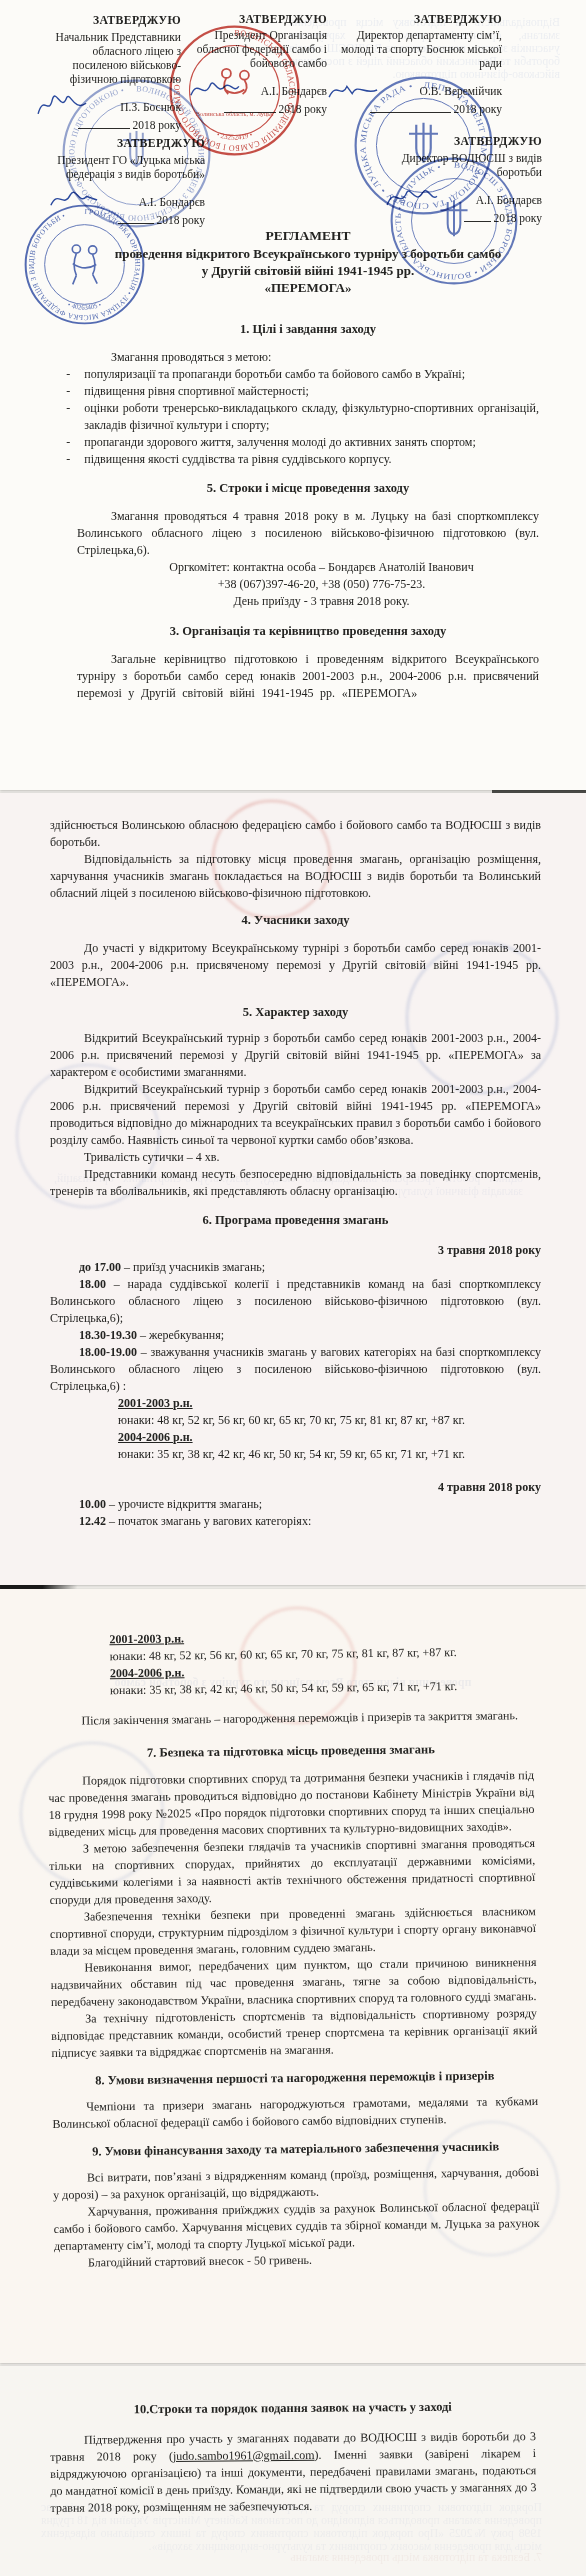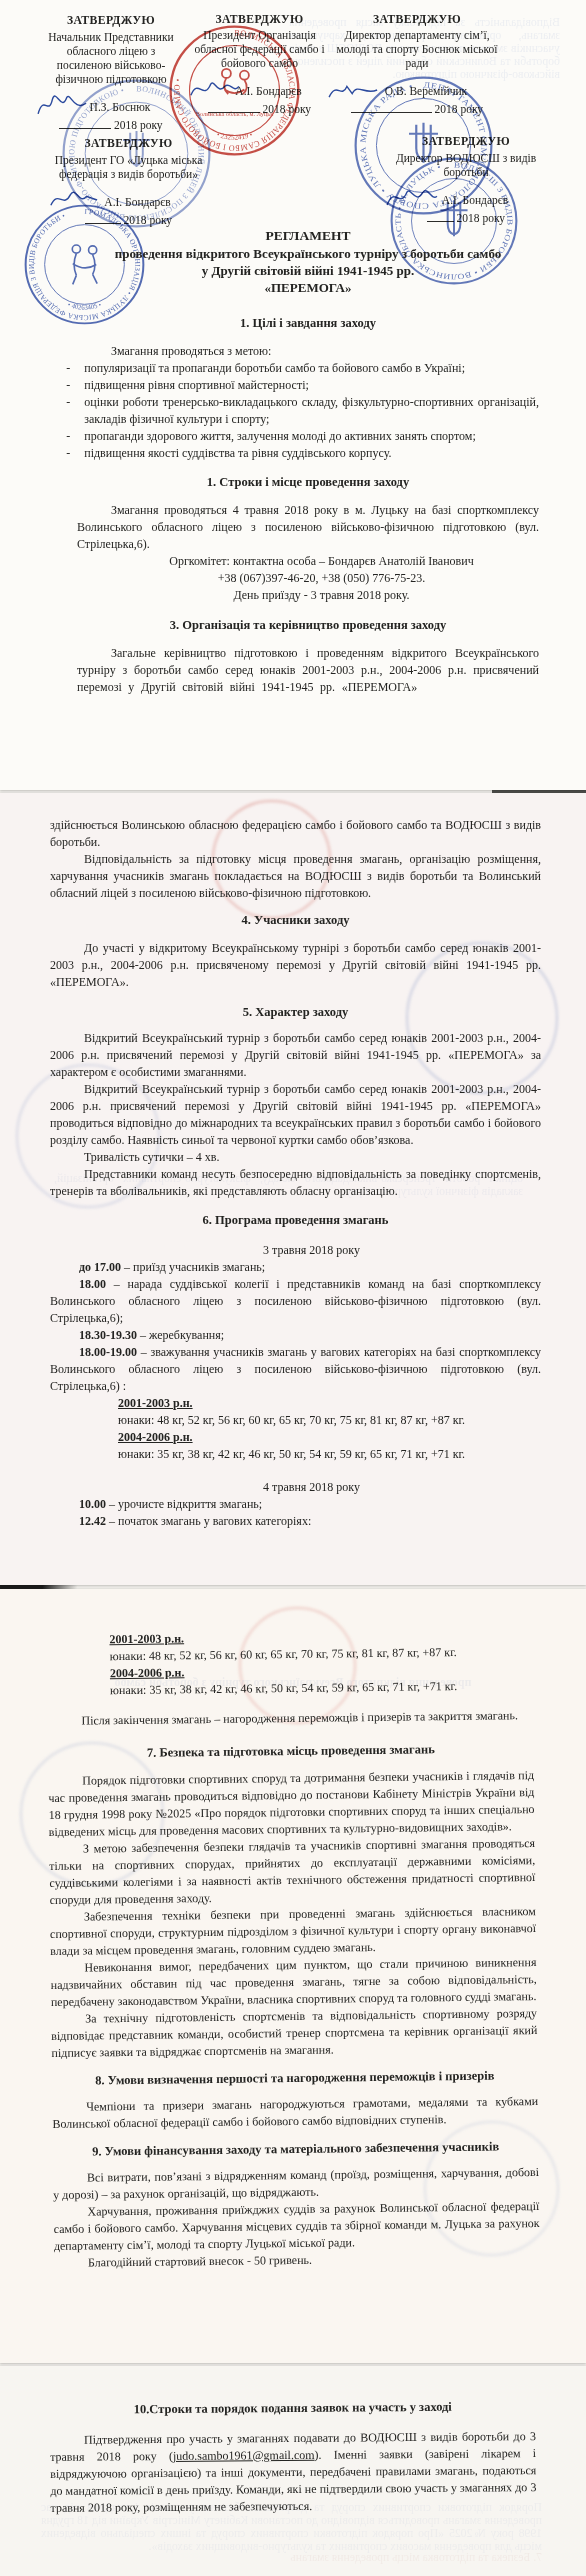--- a/index.html
+++ b/index.html
@@ -19,26 +19,26 @@
   .t1{font-weight:bold;text-align:center;font-size:13.5px;line-height:18px}
   .t2{font-weight:bold;text-align:center;font-size:13px;line-height:17px}
   .h{font-weight:bold;text-align:center;font-size:12.5px;line-height:17px;margin-top:14.4px}
   .p{text-indent:34px}
   .stretch{word-spacing:3.6px}
   .sub{padding-left:27px;text-align:center;text-indent:0}
   .list{margin-left:-10.8px}
   .li{display:flex}
   .li .dash{flex:0 0 18px}
   .li .bt{flex:1;text-align:justify}
-  .day{font-weight:normal;margin-left:32px;text-align:center}
+  .day{font-weight:bold;margin-left:32px;text-align:right}
   .sp{text-indent:29px}
   .wb{margin-left:68px;text-align:left}
   #p3 .wb{margin-left:63px}
   .wl{font-weight:bold;text-decoration:underline}.mt10{margin-top:9px}.mt12{margin-top:10.8px}.mt14{margin-top:12.6px}
-  .appr{position:absolute;font-size:11.5px;line-height:14px;text-align:center}
+  .appr{position:absolute;font-size:11.5px;line-height:14px;text-align:right}
   .ah{font-weight:bold;letter-spacing:0.4px;font-size:11.7px;margin-bottom:1.8px}
   .asig{position:relative;margin-top:14px;padding-left:18px;white-space:nowrap}
   .sigsvg{position:absolute;left:-7.2px;top:-10.8px;width:58px;height:32px;overflow:visible}
   .adate{margin-top:4px;white-space:nowrap}
   .dline{display:inline-block;width:52px;border-bottom:0.9px solid #2c2c2a;height:10.8px;margin-right:2.7px}
   .stamp{position:absolute;mix-blend-mode:multiply;opacity:.88}
   .gstamp{position:absolute;border-radius:50%;filter:blur(1.4px);mix-blend-mode:multiply}
   .ghost{position:absolute;transform:scaleX(-1);filter:blur(0.6px);text-align:justify;overflow:hidden;pointer-events:none}
   .mark{position:absolute;background:#3b3b39}
 </style>
@@ -196,21 +196,21 @@
         <path d="M66 52 v24 q0 10 7 12 q7 -2 7 -12 v-24 M73 50 v40 M58 61 h30"></path>
       </g>
     </svg>
 
     <div class="content">
       <div class="t1">РЕГЛАМЕНТ</div>
       <div class="t2">проведення відкритого Всеукраїнського турніру з боротьби самбо</div>
       <div class="t2">у Другій  світовій війні 1941-1945 рр.</div>
       <div class="t2">«ПЕРЕМОГА»</div>
 
-      <div class="h" style="margin-top:19px">1. Цілі і завдання заходу</div>
+      <div class="h" style="margin-top:25px">1. Цілі і завдання заходу</div>
       <div class="p mt12">Змагання проводяться з метою:</div>
       <div class="list">
         <div class="li">
             <span class="dash">-</span>
             <span class="bt">популяризації та пропаганди боротьби самбо та бойового самбо в Україні;</span>
           </div>
         <div class="li">
             <span class="dash">-</span>
             <span class="bt">підвищення рівня спортивної майстерності;</span>
           </div>
@@ -221,21 +221,21 @@
         <div class="li">
             <span class="dash">-</span>
             <span class="bt">пропаганди здорового життя, залучення молоді до активних занять спортом;</span>
           </div>
         <div class="li">
             <span class="dash">-</span>
             <span class="bt">підвищення якості суддівства та рівня суддівського корпусу.</span>
           </div>
       </div>
 
-      <div class="h mt14">1. Строки і місце проведення заходу</div>
+      <div class="h mt14">5. Строки і місце проведення заходу</div>
       <div class="p mt12">Змагання проводяться 4 травня 2018 року в м. Луцьку на базі спорткомплексу Волинського обласного ліцею з посиленою військово-фізичною підготовкою (вул. Стрілецька,6).</div>
       <div class="sub">Оргкомітет: контактна особа – Бондарєв Анатолій Іванович</div>
       <div class="sub">+38 (067)397-46-20, +38 (050) 776-75-23.</div>
       <div class="sub">День приїзду - 3 травня 2018 року.</div>
 
       <div class="h mt14">3. Організація та керівництво проведення заходу</div>
       <div class="p mt12 stretch">Загальне керівництво підготовкою і проведенням відкритого Всеукраїнського турніру з боротьби самбо серед юнаків 2001-2003 р.н., 2004-2006 р.н. присвячений перемозі у Другій світовій війні 1941-1945 рр. «ПЕРЕМОГА»</div>
     </div>
   </div>
 

